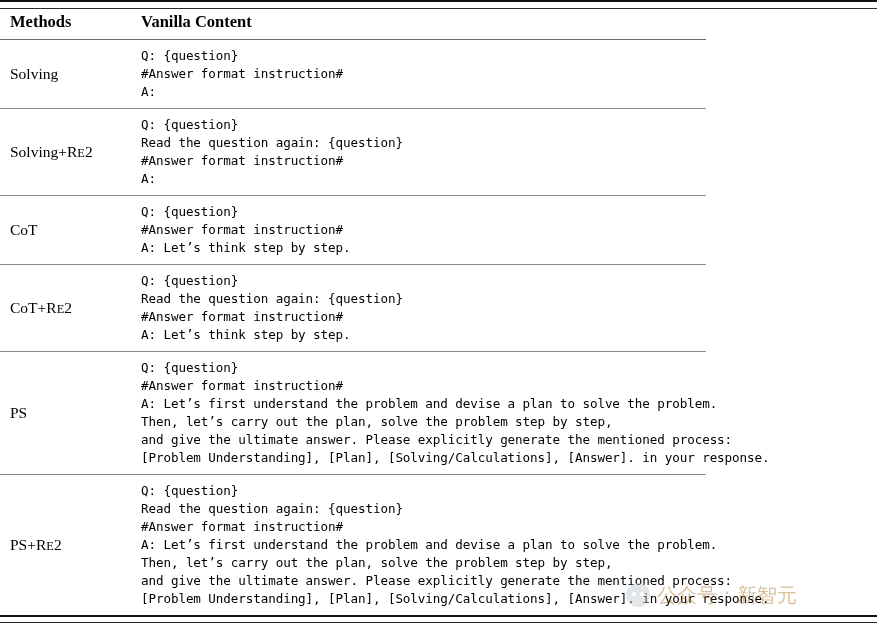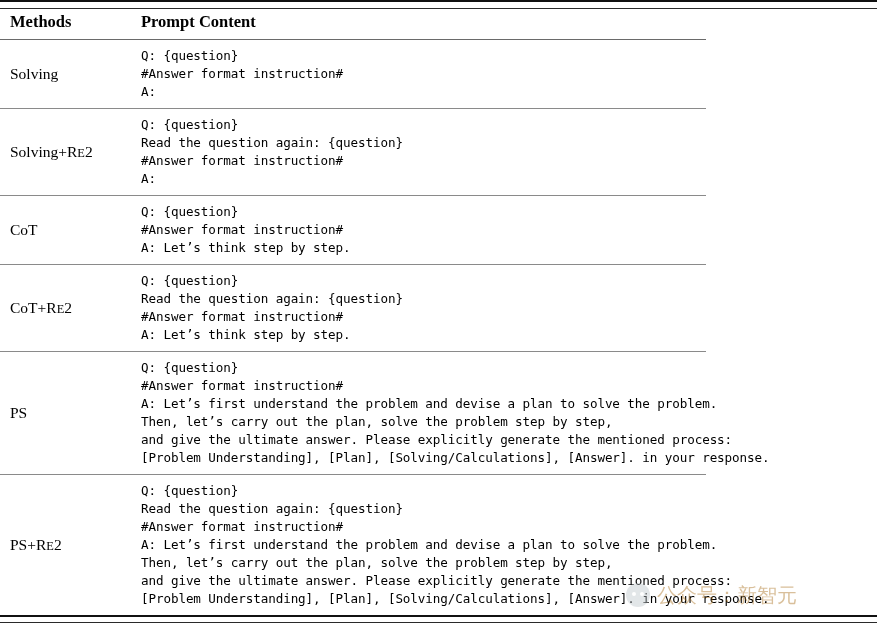--- a/index.html
+++ b/index.html
@@ -132,21 +132,21 @@
 <body>
 
 <div id="table-wrap">
 
   <div class="rule-top"></div>
 
   <table class="prompt-table">
     <thead>
       <tr>
         <th class="col-methods">Methods</th>
-        <th class="col-prompt">Prompt Content</th>
+        <th class="col-prompt">Vanilla Content</th>
       </tr>
     </thead>
     <tbody id="table-body">
         <tr>
           <td class="method-cell"><span>Solving</span></td>
           <td class="content-cell">Q: {question}
 #Answer format instruction#
 A:</td>
         </tr>
         <tr>

